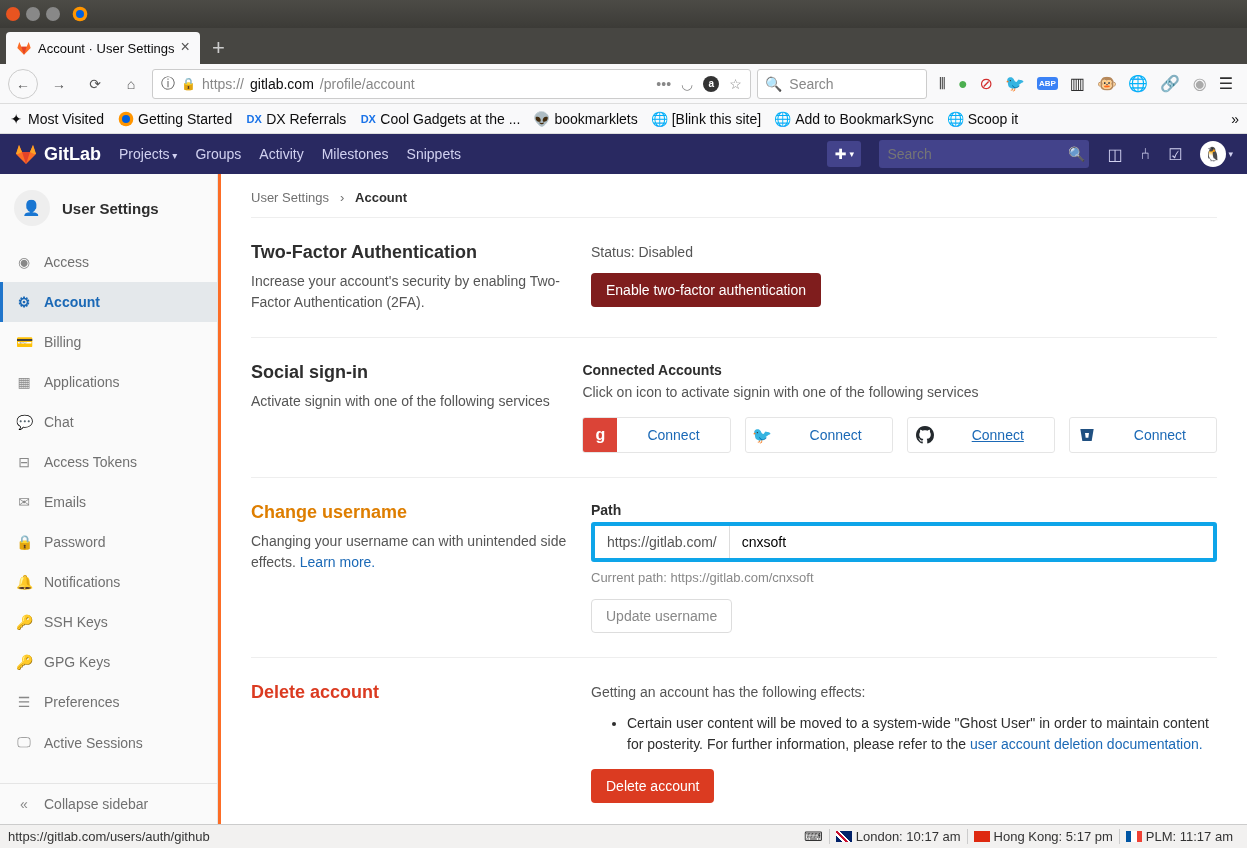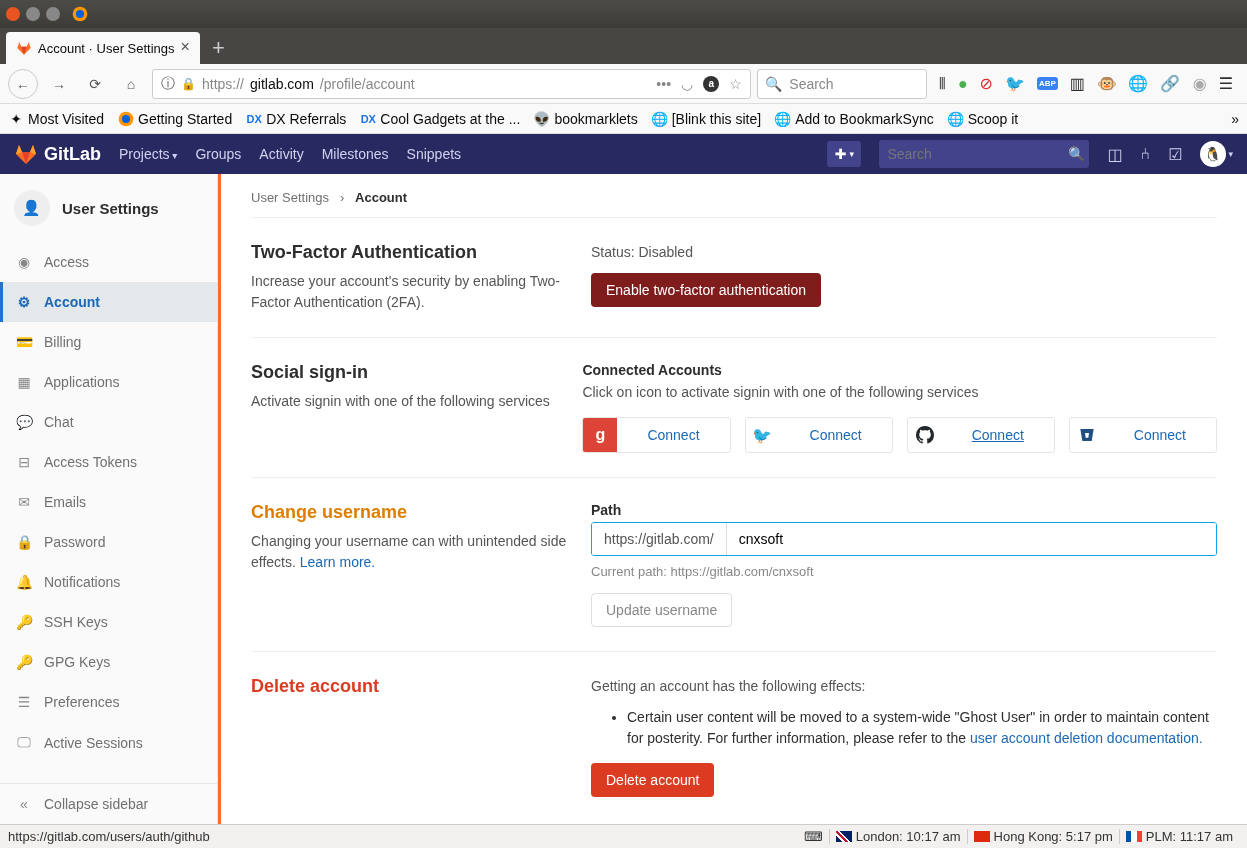--- a/index.html
+++ b/index.html
@@ -80,21 +80,21 @@
 
   .social{display:flex;gap:14px;margin-top:14px;}
   .social-btn{border:1px solid #e5e5e5;border-radius:3px;display:flex;align-items:center;cursor:pointer;overflow:hidden;}
   .social-btn .sic{width:34px;height:34px;display:flex;align-items:center;justify-content:center;font-size:16px;}
   .social-btn .lbl{padding:0 30px;color:#1b69b6;}
   .google .sic{background:#db4437;color:#fff;font-weight:bold;}
   .twitter .sic{color:#1da1f2;}
   .github .sic{color:#24292e;}
   .bitbucket .sic{color:#205081;}
 
-  .pathrow{display:flex;border:1px solid #0ea5e9;border-radius:3px;overflow:hidden;margin-top:4px;}
+  .pathrow{display:flex;border:4px solid #0ea5e9;border-radius:3px;overflow:hidden;margin-top:4px;}
   .pathrow .prefix{padding:8px 12px;border-right:1px solid #ddd;color:#555;background:#fff;}
   .pathrow input{border:none;padding:8px 12px;flex:1;font-size:14px;outline:none;}
   .hint{color:#888;font-size:13px;margin-top:8px;}
   .label{font-weight:600;font-size:14px;color:#2e2e2e;}
 
   ul.fx{padding-left:36px;margin:10px 0 14px 0;}
   ul.fx li{line-height:1.5;color:#2e2e2e;}
 
   
   .statusbar{position:fixed;bottom:0;left:0;right:0;height:24px;background:#f2f1f0;border-top:1px solid #ccc;display:flex;align-items:center;font-size:13px;padding:0 8px;color:#333;}

